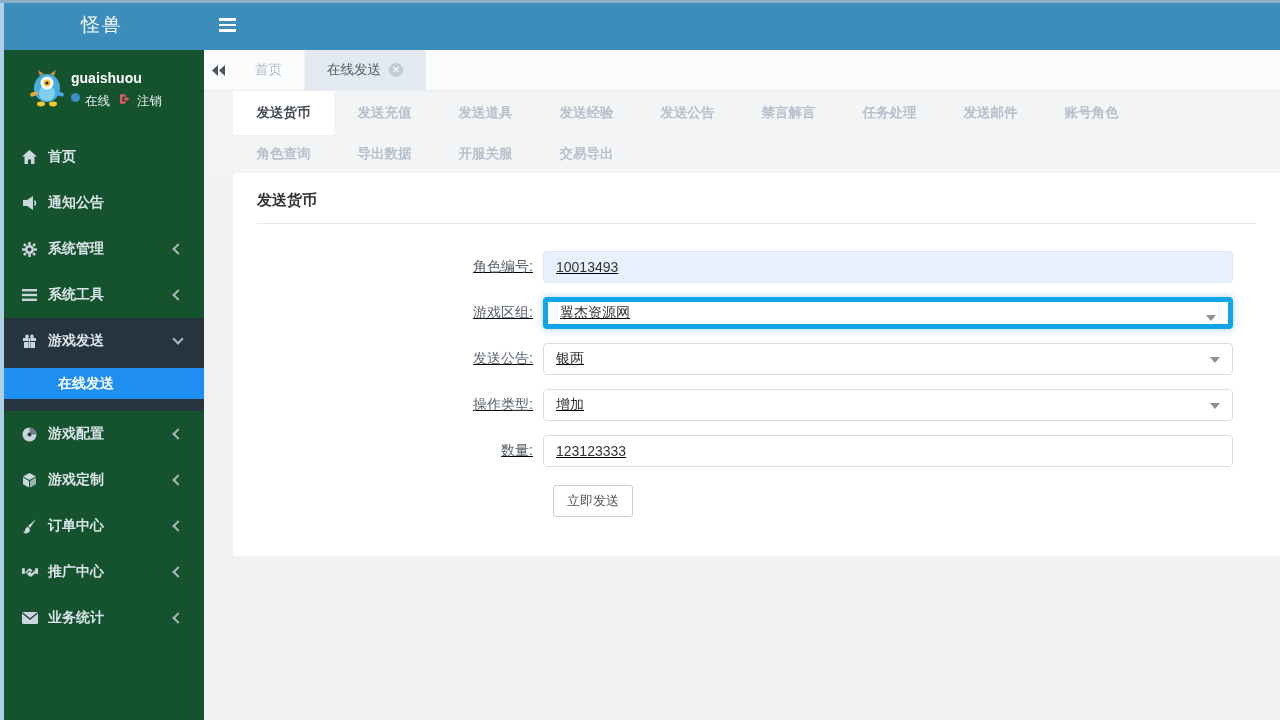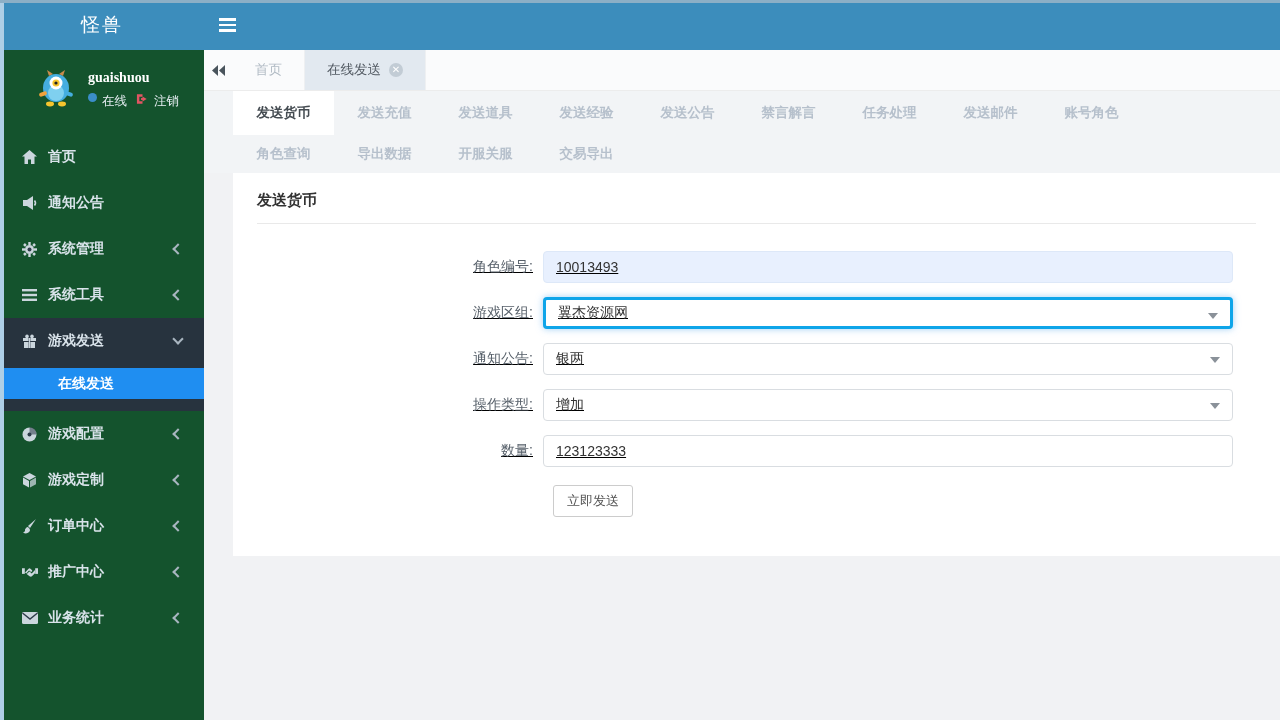--- a/index.html
+++ b/index.html
@@ -7,21 +7,21 @@
     font-family:"Liberation Sans","DejaVu Sans",sans-serif; background:#f2f2f2; }
 
   
   .top-strip { position:absolute; left:0; top:0; width:1280px; height:3px; background:#8cafc6; z-index:50; }
 
   
   .sidebar { position:absolute; left:0; top:0; width:204px; height:720px; background:#14532d; z-index:10; }
   .sidebar-accent { position:absolute; left:0; top:0; width:4px; height:720px; background:#aecfe6; z-index:12; }
   .logo { height:50px; background:#3c8dbc; color:#fff; display:flex; align-items:center; justify-content:center;
     font-size:19px; letter-spacing:2px; }
-  .user-panel { display:flex; padding:18px 10px 14px 36px; gap:12px; align-items:flex-start;font-family:Liberation Serif, serif; }
+  .user-panel { display:flex; padding:18px 10px 14px 27px; gap:4px; align-items:flex-start; }
   .avatar { width:40px; height:40px; flex:0 0 40px; }
   .user-meta { color:#fff; padding-top:2px; }
   .user-name { font-weight:bold; font-size:14px; margin-bottom:7px; }
   .user-status { font-size:12.5px; color:#e7eef3; display:flex; align-items:flex-start; gap:5px; }
   .dot { width:9px; height:9px; border-radius:50%; background:#3b8ec9; display:inline-block; }
   .logout-ico { width:13px; height:12px; margin-left:4px; }
 
   .menu { margin-top:10px; }
   .menu-item { height:46px; display:flex; align-items:center; padding:0 20px 0 22px;
     color:#d9e3ea; font-size:14px; font-weight:bold; cursor:pointer; }
@@ -67,21 +67,21 @@
   .card { margin-left:29px; background:#fff; height:383px; padding:18px 24px 0 24px; }
   .card-title { font-size:15px; font-weight:bold; color:#333; padding-bottom:13px; border-bottom:1px solid #e9e9e9; }
 
   .form { margin-top:27px; }
   .form-row { display:flex; align-items:center; margin-bottom:14px;text-decoration:underline; }
   .form-label { flex:0 0 286px; text-align:right; padding-right:10px; font-size:14px; color:#57606a; }
   .ctrl { width:690px; height:32px; border-radius:4px; font-size:14px; color:#333;
     display:flex; align-items:center; padding:0 12px; position:relative; background:#fff;
     border:1px solid #d9dde1; }
   .ctrl.filled { background:#e8f0fe; border-color:#dde8f8; }
-  .ctrl.focused { border:3px solid #0ea5e9; box-shadow:0 0 7px rgba(82,168,236,0.55); }
+  .ctrl.focused { border:5px solid #0ea5e9; box-shadow:0 0 7px rgba(82,168,236,0.55); }
   .caret { position:absolute; right:12px; top:13px; width:0; height:0;
     border-left:5px solid transparent; border-right:5px solid transparent; border-top:6px solid #8a9199; }
   .btn-row { margin-left:296px; margin-top:18px; }
   .btn { display:inline-block; padding:6px 13px; font-size:13px; color:#555; background:#fff;
     border:1px solid #ccc; border-radius:3px; cursor:pointer; }
 
   .ico { display:block; }
 </style>
 </head>
 <body>
@@ -359,21 +359,21 @@
 
       <div class="form-row">
         <div class="form-label">游戏区组:</div>
         <div class="ctrl focused">
           <span>翼杰资源网</span>
           <span class="caret"></span>
         </div>
       </div>
 
       <div class="form-row">
-        <div class="form-label">通知公告:</div>
+        <div class="form-label">发送公告:</div>
         <div class="ctrl">
           <span>银两</span>
           <span class="caret"></span>
         </div>
       </div>
 
       <div class="form-row">
         <div class="form-label">操作类型:</div>
         <div class="ctrl">
           <span>增加</span>

